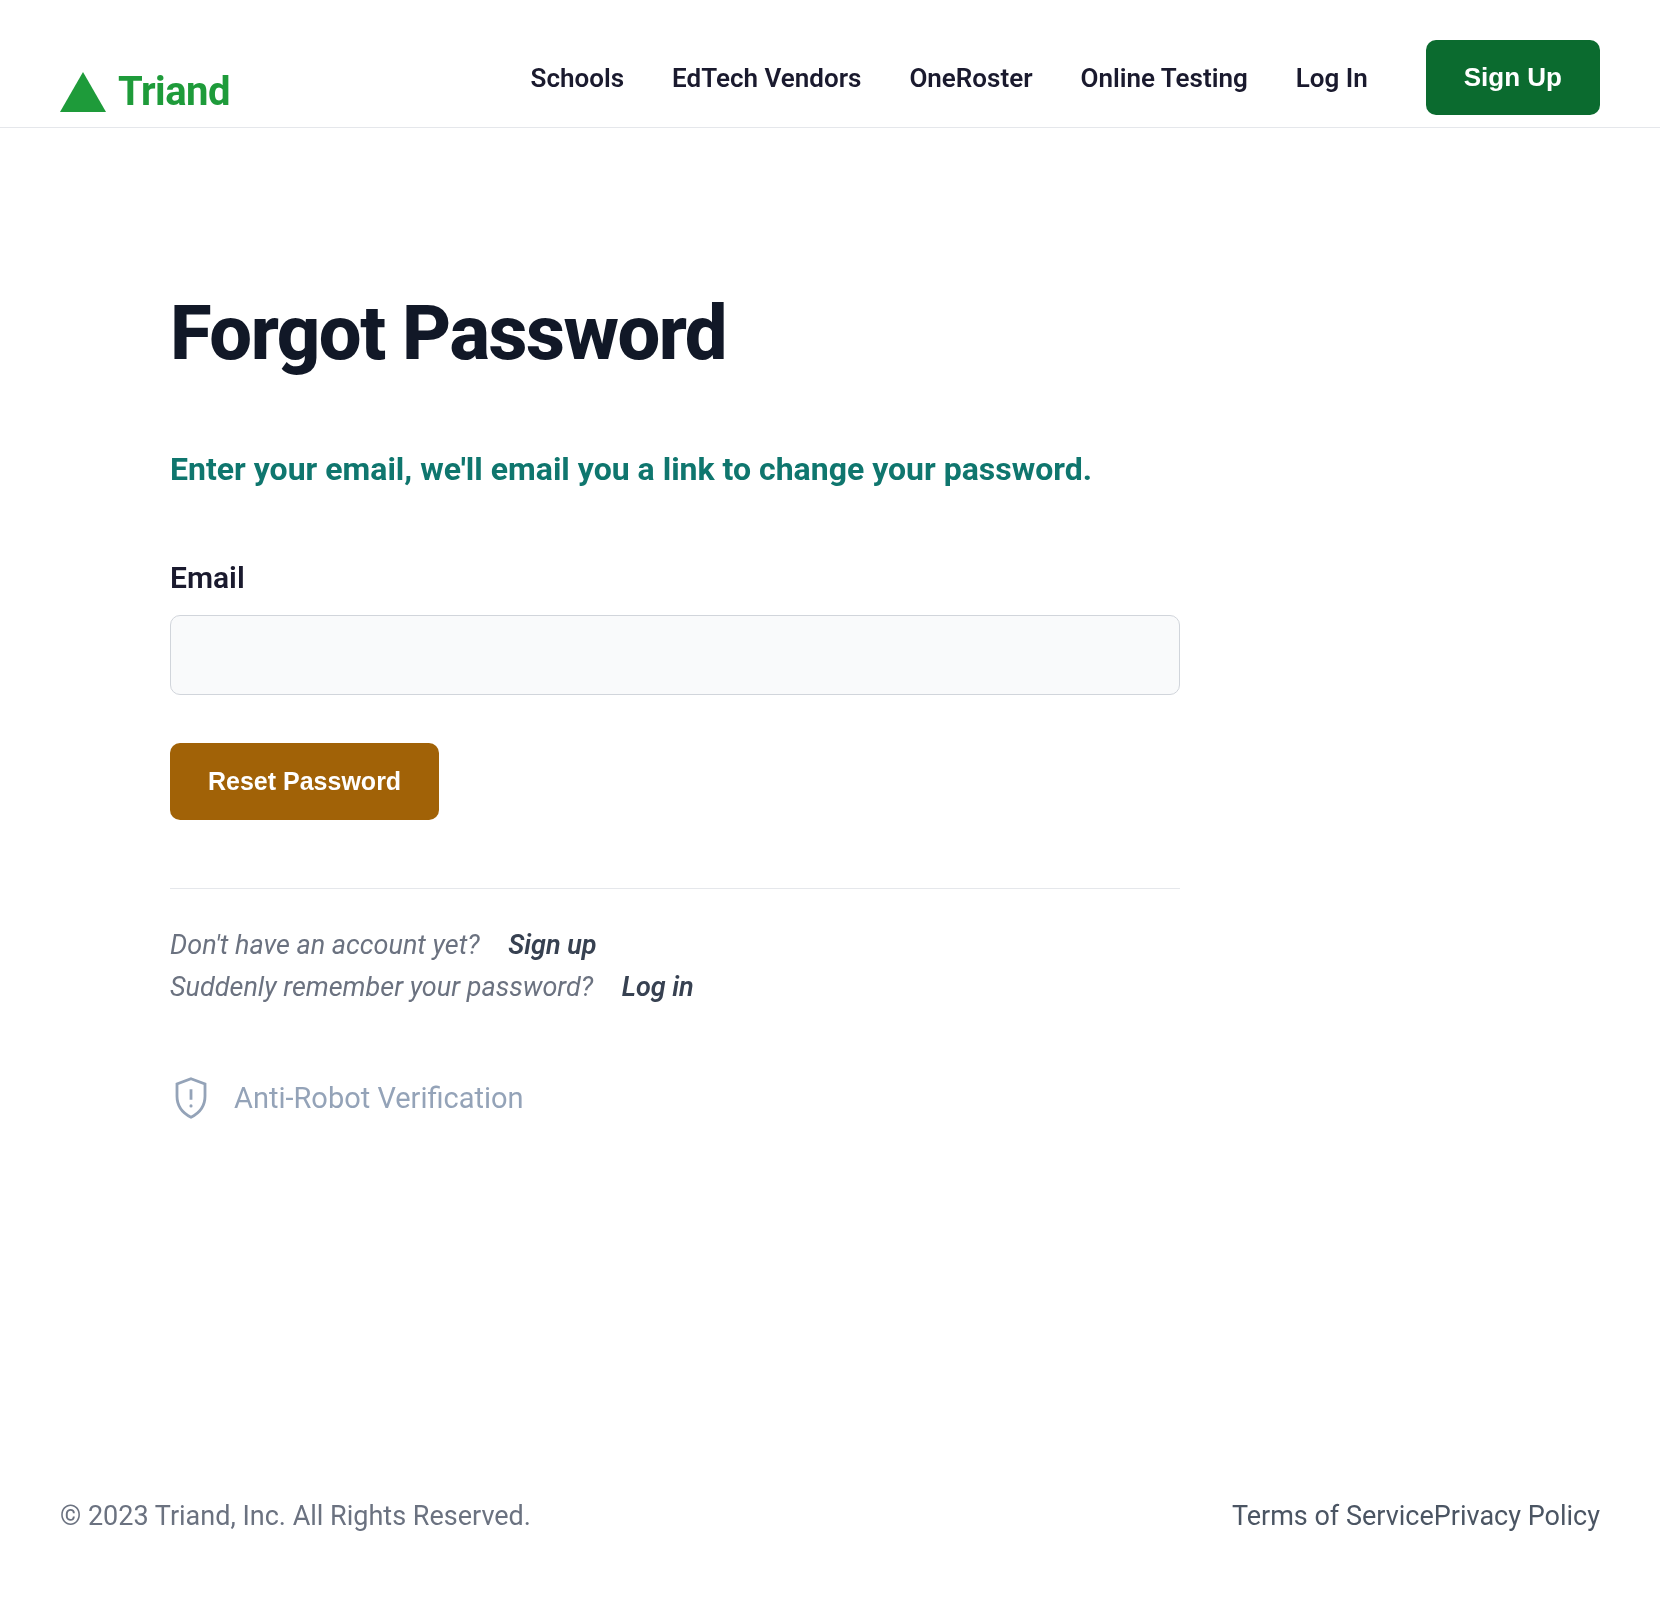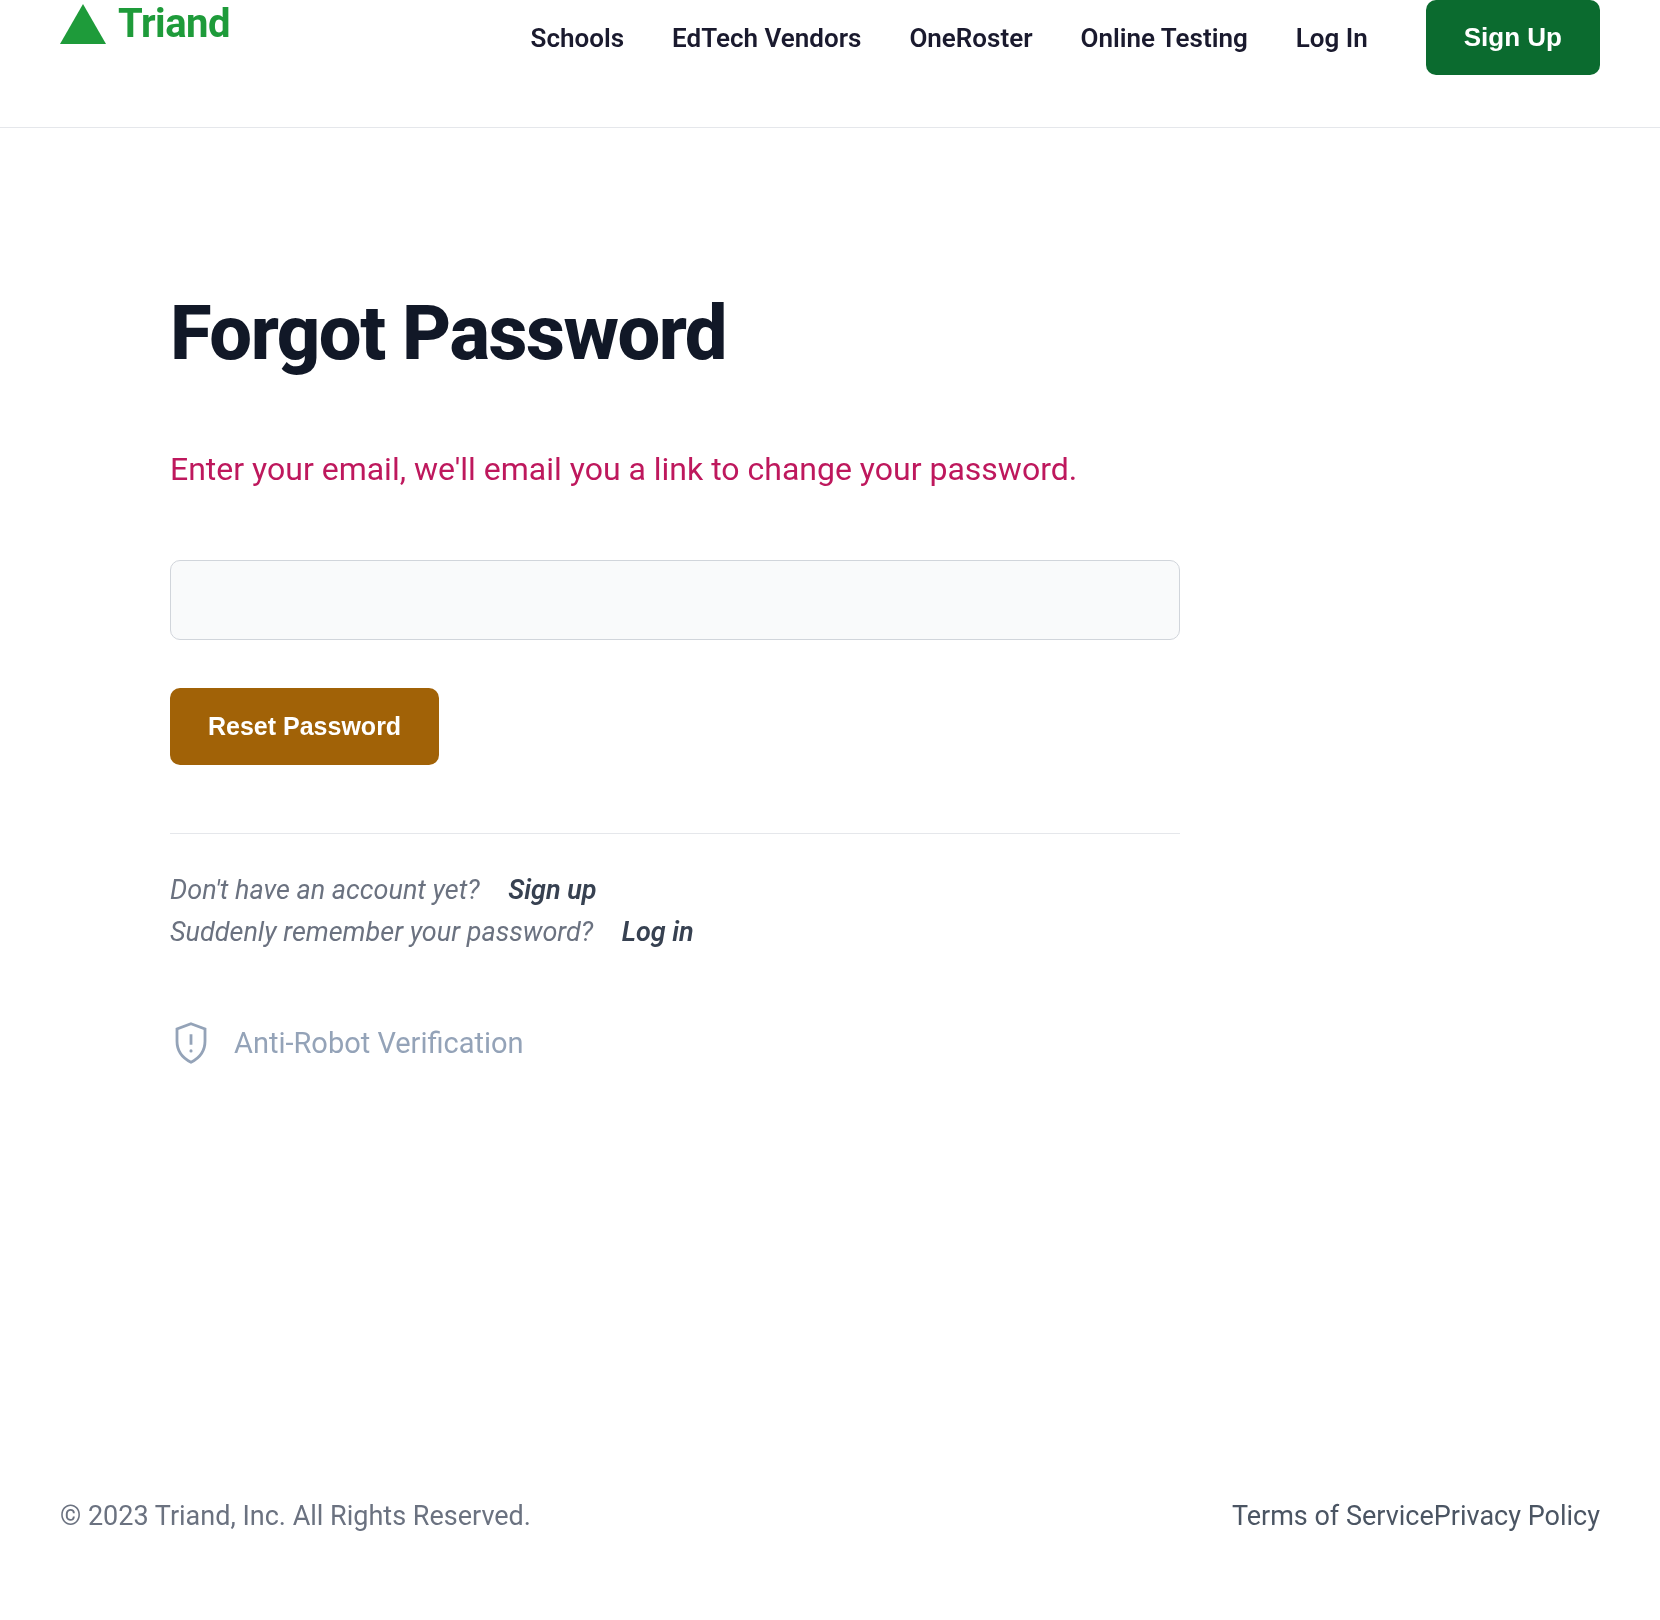--- a/index.html
+++ b/index.html
@@ -18,22 +18,22 @@
     .page {
       width: 100%;
       height: 100%;
       display: flex;
       flex-direction: column;
       box-shadow: 0 0 8px rgba(0,0,0,0.15);
     }
     
     .header {
       display: flex;
-      align-items: flex-start;
-      padding: 0 60px;
+      align-items: flex-end;
+      padding: 12px 60px;
       height: 128px;
       border-bottom: 1px solid #e5e7eb;
     }
     .logo {
       display: flex;
       align-items: center;
       gap: 12px;
       margin-right: auto;
     }
     .logo-icon svg {
@@ -79,23 +79,23 @@
     }
     .page-title {
       font-size: 76px;
       font-weight: 800;
       color: #111827;
       letter-spacing: -1.5px;
       margin-bottom: 72px;
     }
     .subtitle {
       font-size: 32px;
-      color: #be185d;
+      color: #0f766e;
       margin-bottom: 72px;
-      font-weight: 400;
+      font-weight: 700;
     }
     .form-label {
       display: block;
       font-size: 30px;
       font-weight: 600;
       color: #1a1a2e;
       margin-bottom: 20px;
     }
     .form-input {
       width: 100%;
@@ -194,20 +194,21 @@
       <a class="nav-link">Log In</a>
       <button class="signup-btn">Sign Up</button>
     </nav>
   </header>
 
   <main class="main">
     <div class="container">
       <h1 class="page-title">Forgot Password</h1>
       <p class="subtitle">Enter your email, we'll email you a link to change your password.</p>
 
+      <label class="form-label">Email</label>
       <input type="email" class="form-input" value="" style="">
 
       <button class="reset-btn">Reset Password</button>
 
       <hr class="divider">
 
       <div class="helper-row">
         <span>Don't have an account yet?</span>
         <a class="helper-link">Sign up</a>
       </div>

